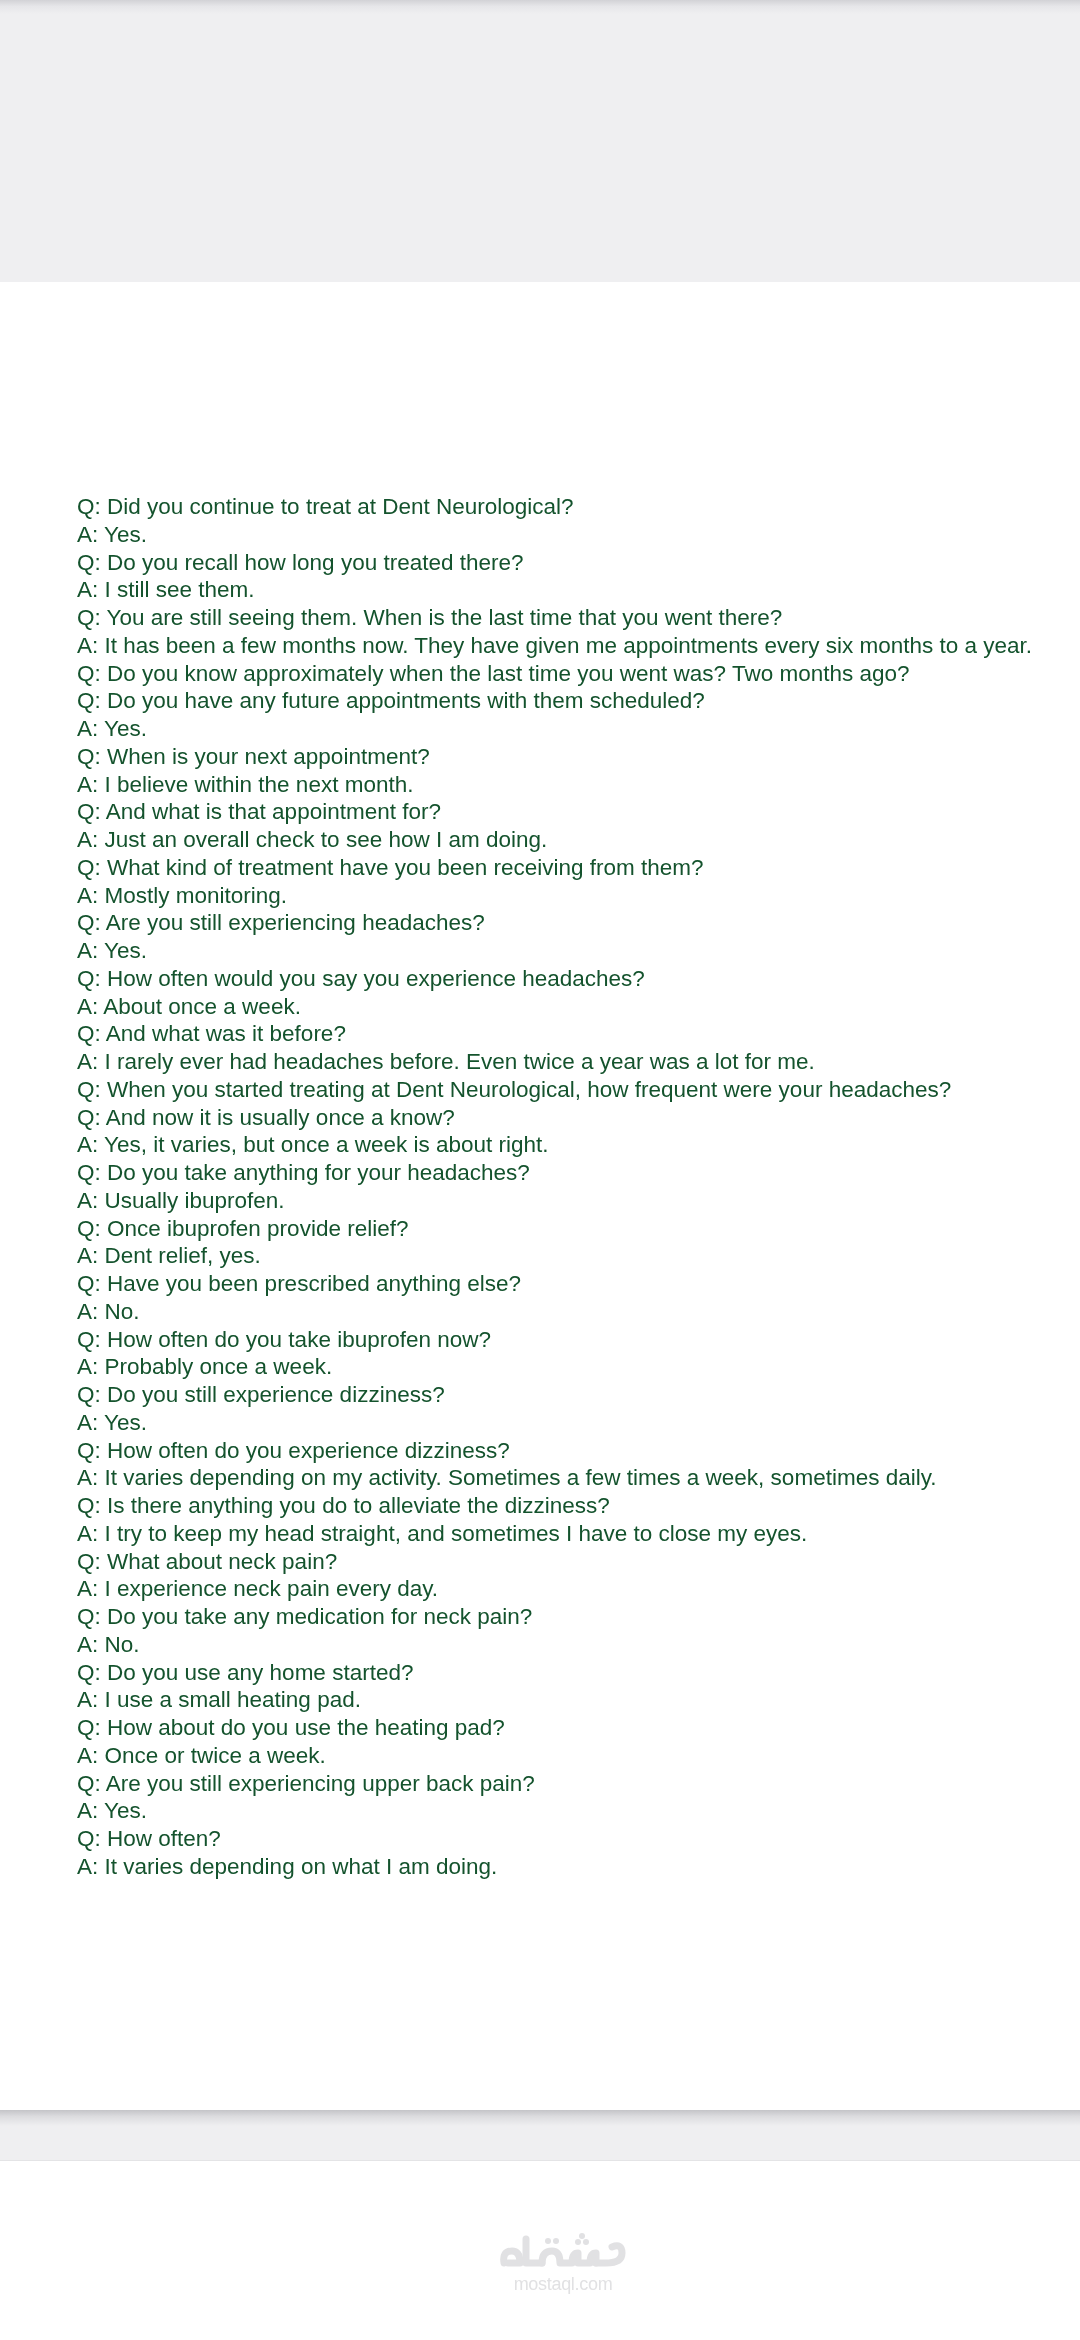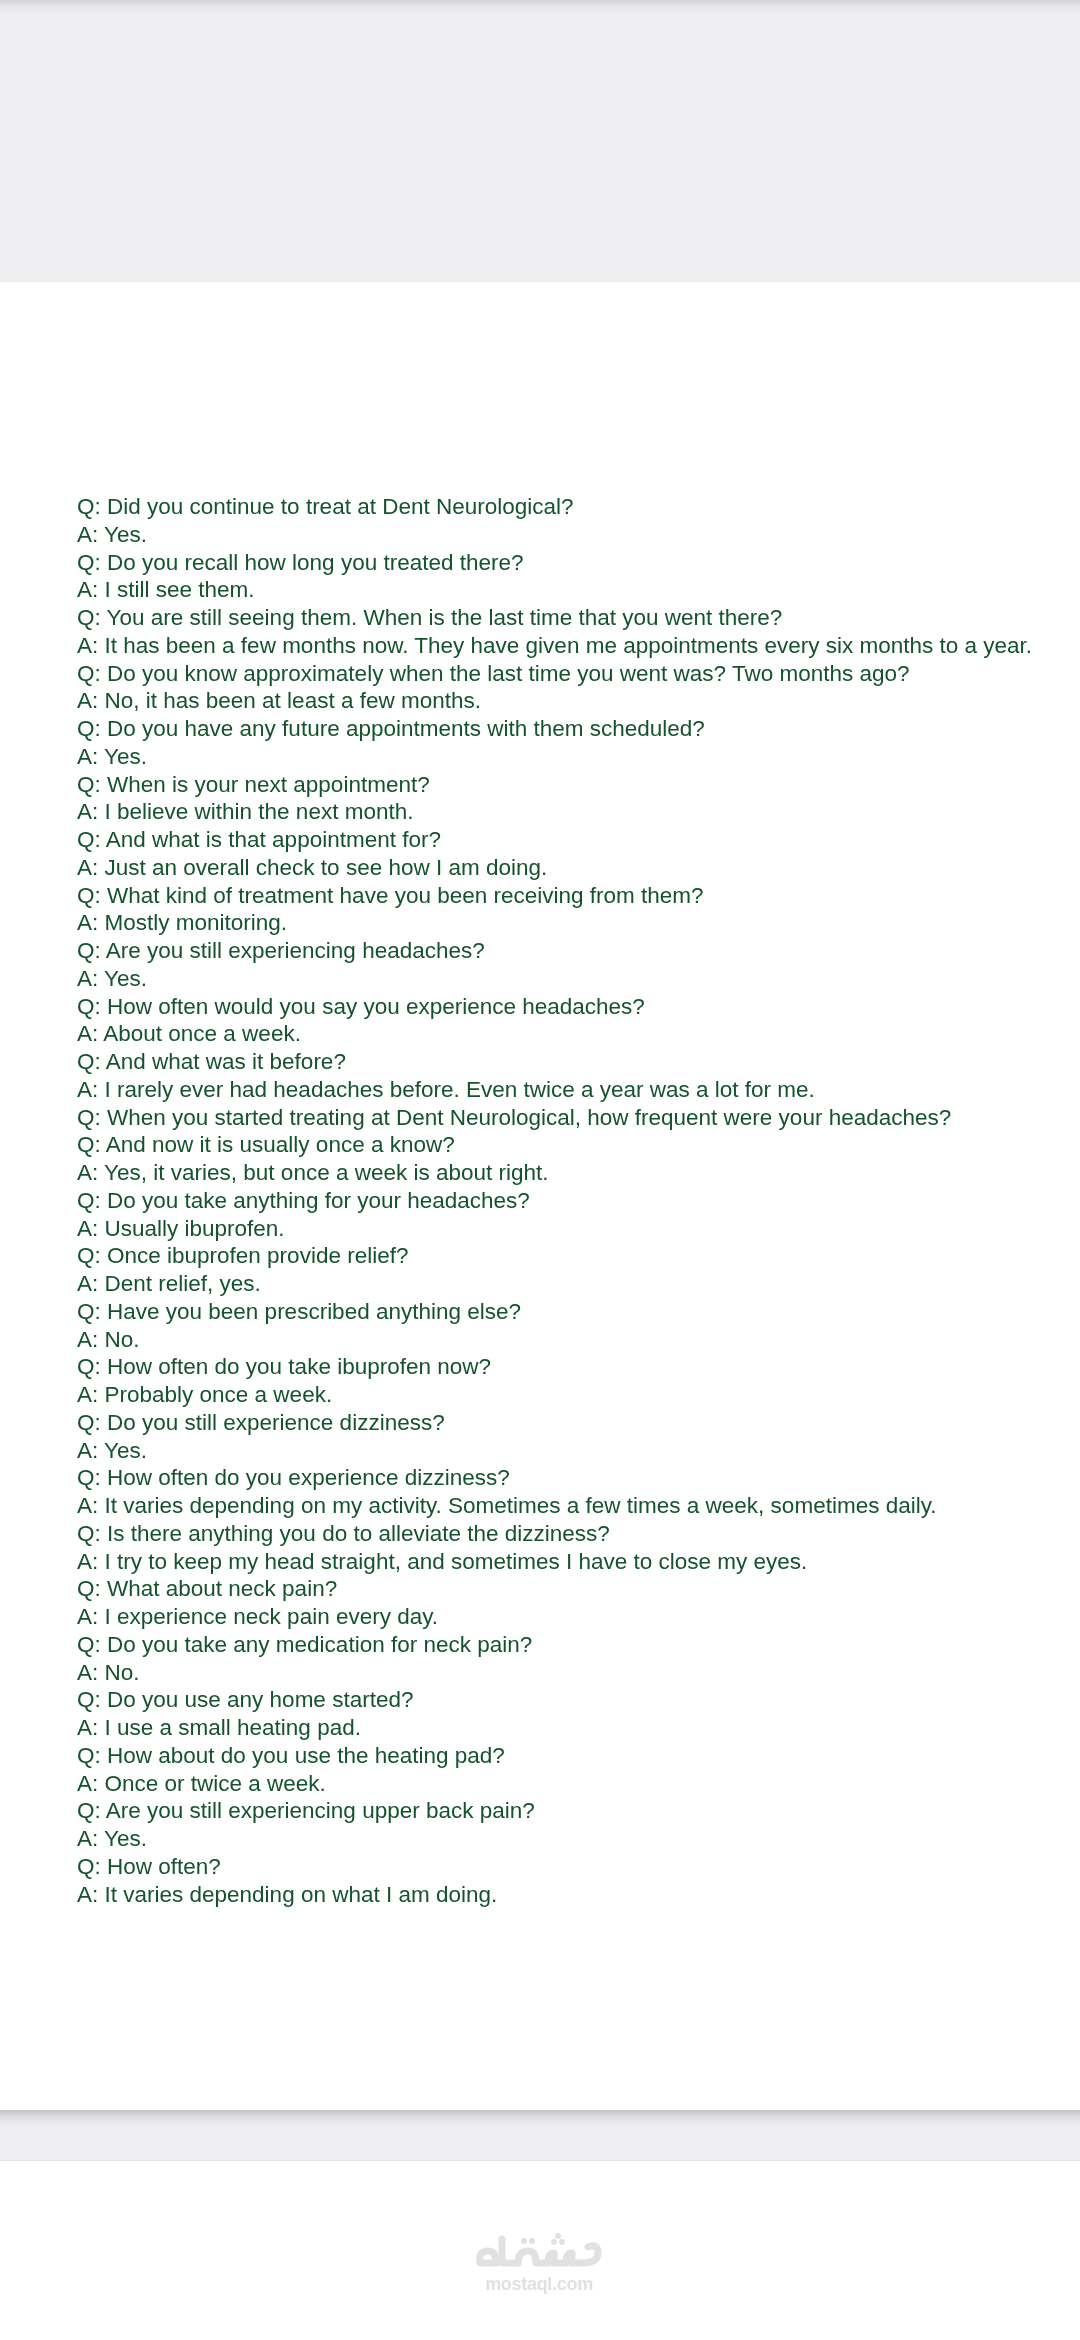--- a/index.html
+++ b/index.html
@@ -72,26 +72,25 @@
     background: #e4e4e6;
   }
   .footer-area {
     position: absolute;
     left: 0; top: 2161px;
     width: 1080px; height: 179px;
     background: #ffffff;
   }
   .watermark {
     position: absolute;
-    left: 474px;
+    left: 498px;
     top: 72px; 
     width: 130px;
     text-align: center;
     color: #e1e1e3;
-    font-weight: bold;
   }
   .watermark-logo {
     display: block;
     width: 130px;
     height: 40px;
   }
   .watermark-text {
     display: block;
     margin-top: 2px;
     font-family: "Liberation Sans", sans-serif;
@@ -108,21 +107,20 @@
 
 <div class="page">
   <ul class="transcript">
     <li>Q: Did you continue to treat at Dent Neurological?</li>
     <li>A: Yes.</li>
     <li>Q: Do you recall how long you treated there?</li>
     <li>A: I still see them.</li>
     <li>Q: You are still seeing them. When is the last time that you went there?</li>
     <li>A: It has been a few months now. They have given me appointments every six months to a year.</li>
     <li>Q: Do you know approximately when the last time you went was? Two months ago?</li>
-    <li>A: No, it has been at least a few months.</li>
     <li>Q: Do you have any future appointments with them scheduled?</li>
     <li>A: Yes.</li>
     <li>Q: When is your next appointment?</li>
     <li>A: I believe within the next month.</li>
     <li>Q: And what is that appointment for?</li>
     <li>A: Just an overall check to see how I am doing.</li>
     <li>Q: What kind of treatment have you been receiving from them?</li>
     <li>A: Mostly monitoring.</li>
     <li>Q: Are you still experiencing headaches?</li>
     <li>A: Yes.</li>

